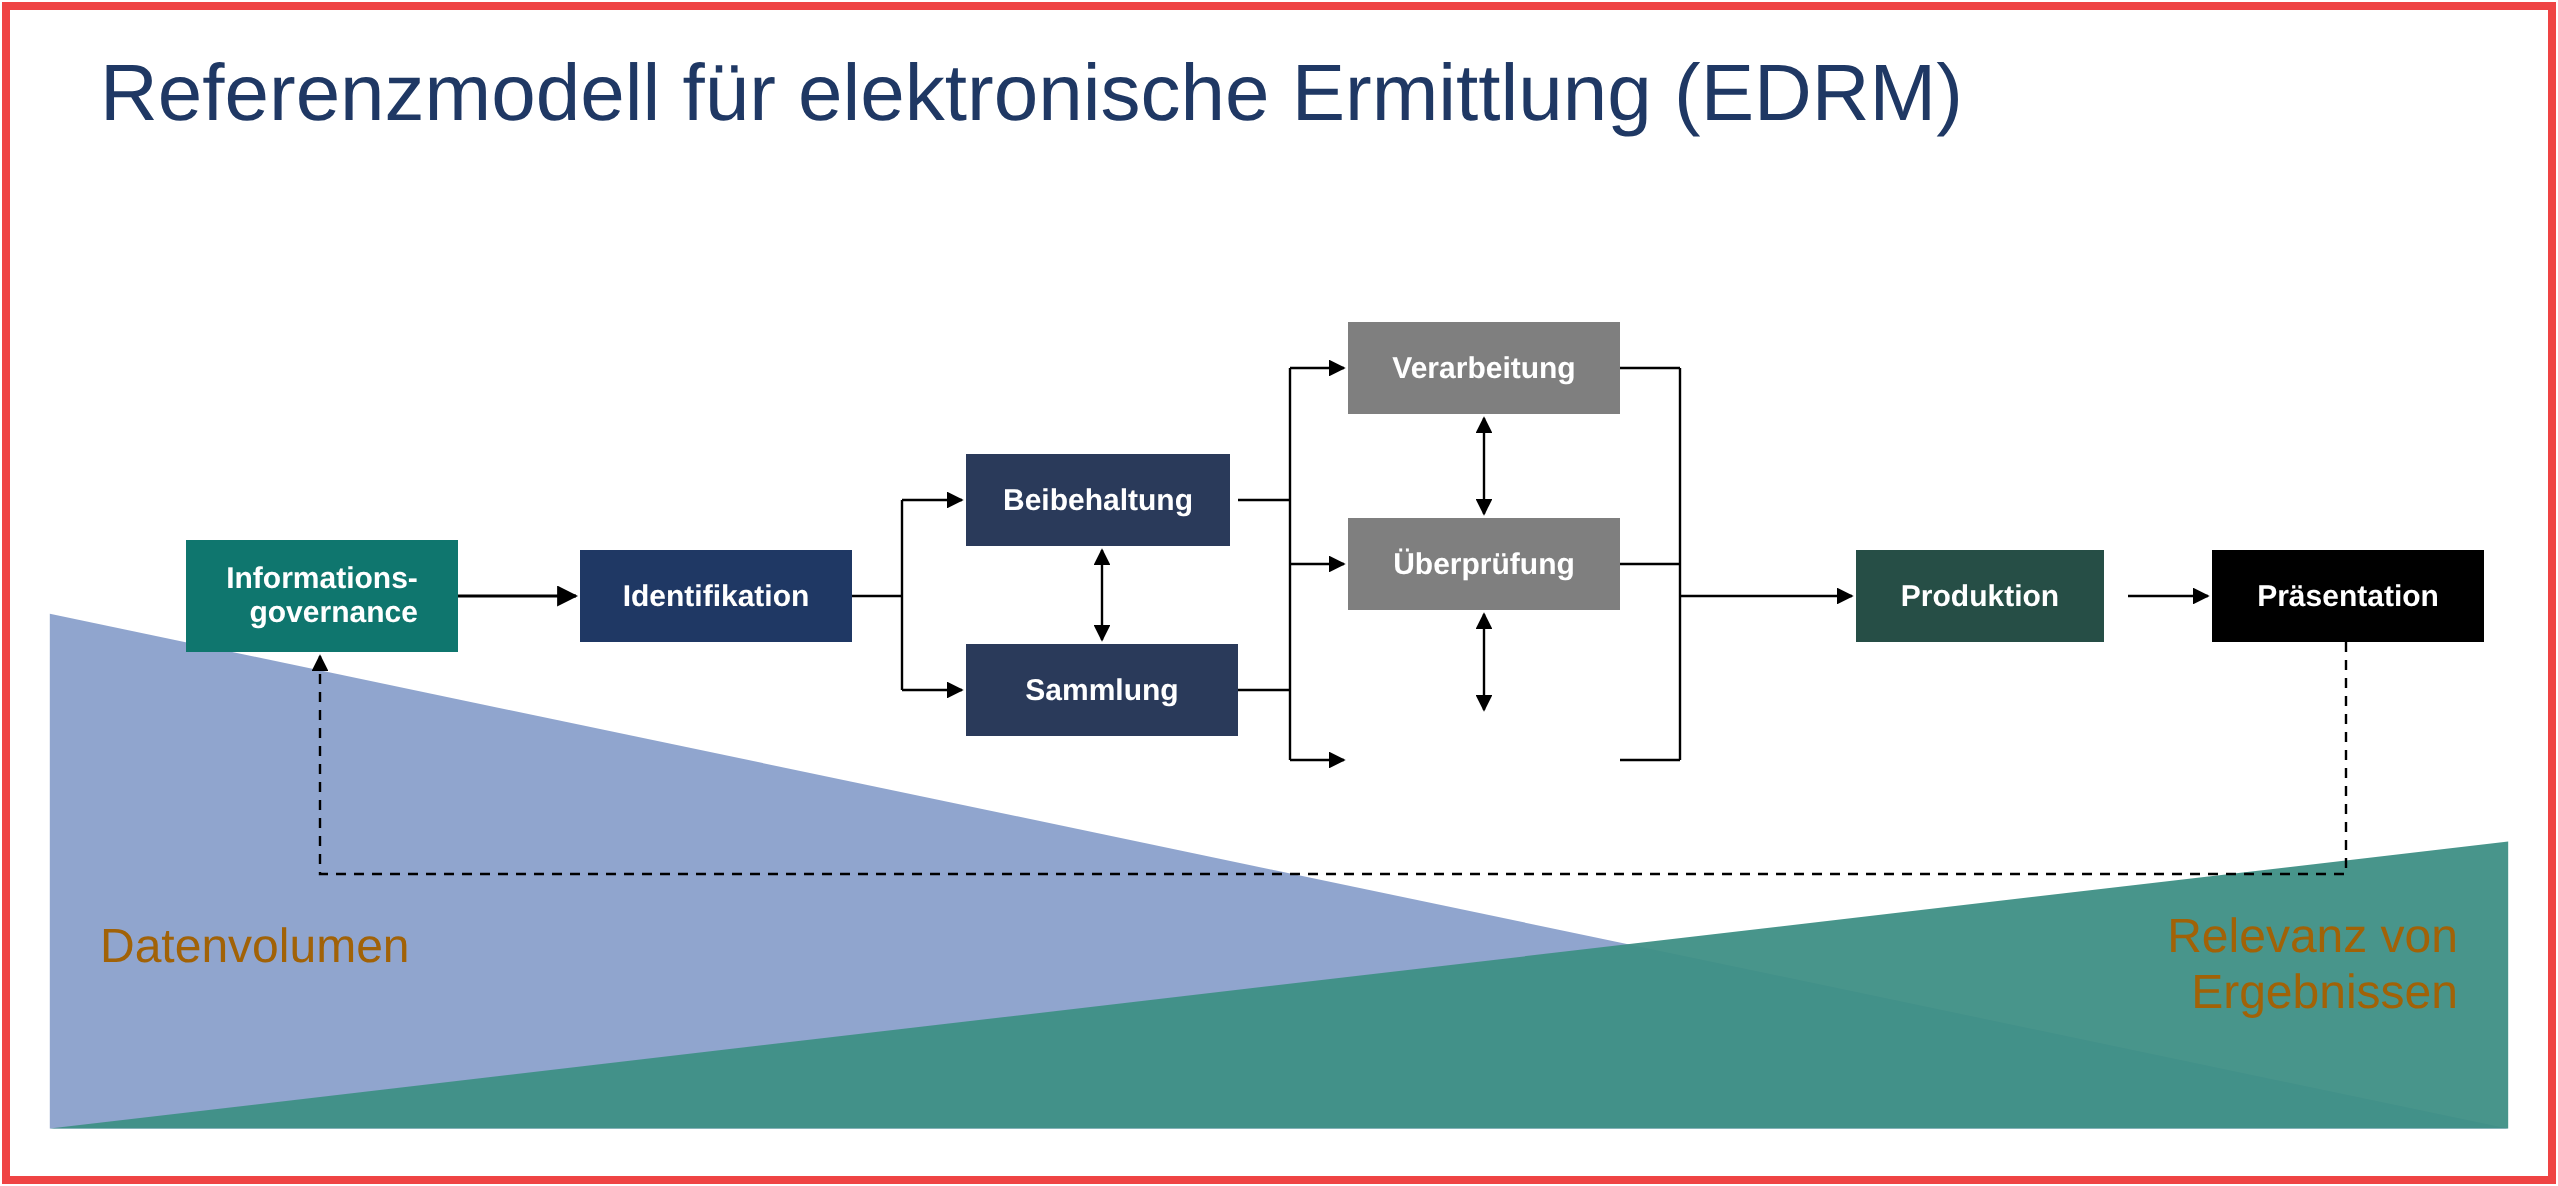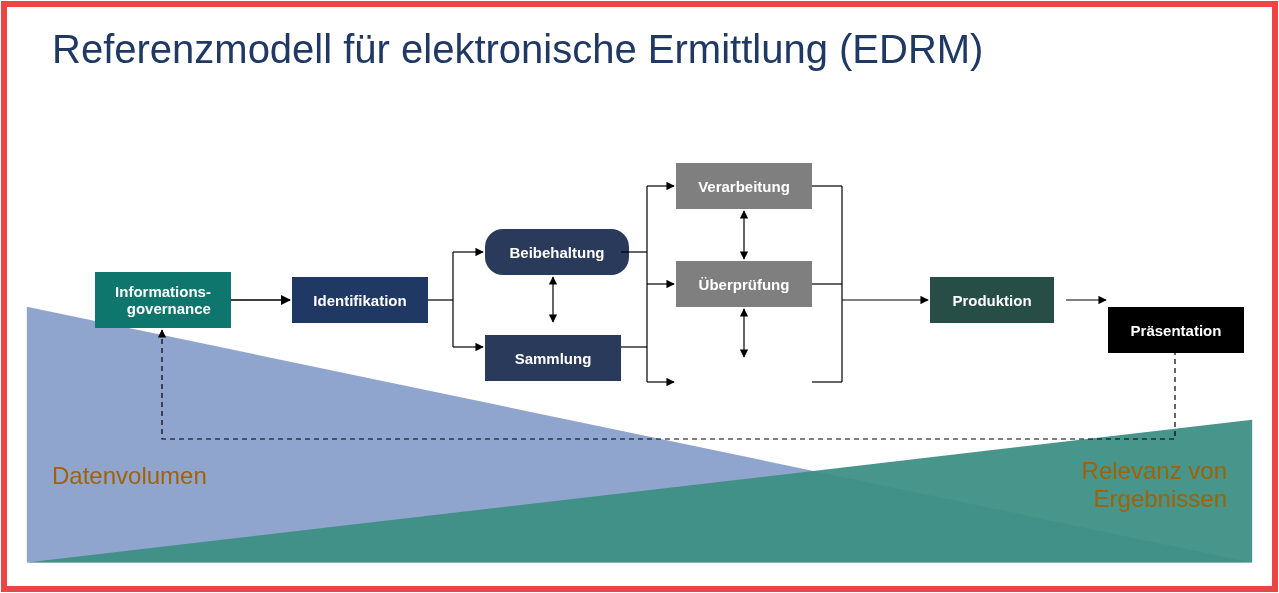--- a/index.html
+++ b/index.html
@@ -7,21 +7,21 @@
     padding: 0;
     width: 1279px;
     height: 593px;
     font-family: "Segoe UI", Arial, sans-serif;
     background: #fff;
     position: relative;
   }
   .frame {
     position: absolute;
     left: 1px; top: 1px; right: 1px; bottom: 1px;
-    border: 6px solid #ef4444;
+    border: 4px solid #ef4444;
     box-sizing: border-box;
     overflow: hidden;
   }
   .title {
     position: absolute;
     left: 45px;
     top: 20px;
     font-size: 40px;
     font-weight: 400;
     color: #1f3864;
@@ -83,32 +83,32 @@
     <polygon points="20,565 1255,420 1255,565" fill="#3e8f85" opacity="0.95"></polygon>
   </svg>
 
   <div class="tri-label left">Datenvolumen</div>
   <div class="tri-label right">Relevanz von<br>Ergebnissen</div>
 
   <div class="box b-blue" style="left:88px;  top:265px; width:136px; height:56px; font-size:15px;">Informations-<br>governance</div>
 
   <div class="box b-navy" style="left:285px; top:270px; width:136px; height:46px;">Identifikation</div>
 
-  <div class="box b-dblue" style="left:478px; top:222px; width:144px; height:46px;border-radius:18px;">Beibehaltung</div>
+  <div class="box b-dblue" style="left:478px; top:222px; width:132px; height:46px;">Beibehaltung</div>
 
-  <div class="box b-dblue" style="left:478px; top:328px; width:136px; height:46px;">Sammlung</div>
+  <div class="box b-dblue" style="left:478px; top:317px; width:136px; height:46px;">Sammlung</div>
 
   <div class="box b-gray" style="left:669px; top:156px; width:136px; height:46px;">Verarbeitung</div>
 
   <div class="box b-gray" style="left:669px; top:254px; width:136px; height:46px;">Überprüfung</div>
 
 
   <div class="box b-teal" style="left:923px; top:270px; width:124px; height:46px;">Produktion</div>
 
-  <div class="box b-black" style="left:1101px; top:270px; width:136px; height:46px;margin-top:30px;">Präsentation</div>
+  <div class="box b-black" style="left:1101px; top:270px; width:136px; height:46px;">Präsentation</div>
 
   <svg class="connectors">
     <defs>
       <marker id="ah" viewBox="0 0 10 10" refX="9" refY="5" markerWidth="7" markerHeight="7" orient="auto-start-reverse">
         <path d="M 0 0 L 10 5 L 0 10 z" fill="#000"></path>
       </marker>
     </defs>
 
     <line x1="224" y1="293" x2="283" y2="293" stroke="#000" stroke-width="1.5" marker-end="url(#ah)"></line>
 

